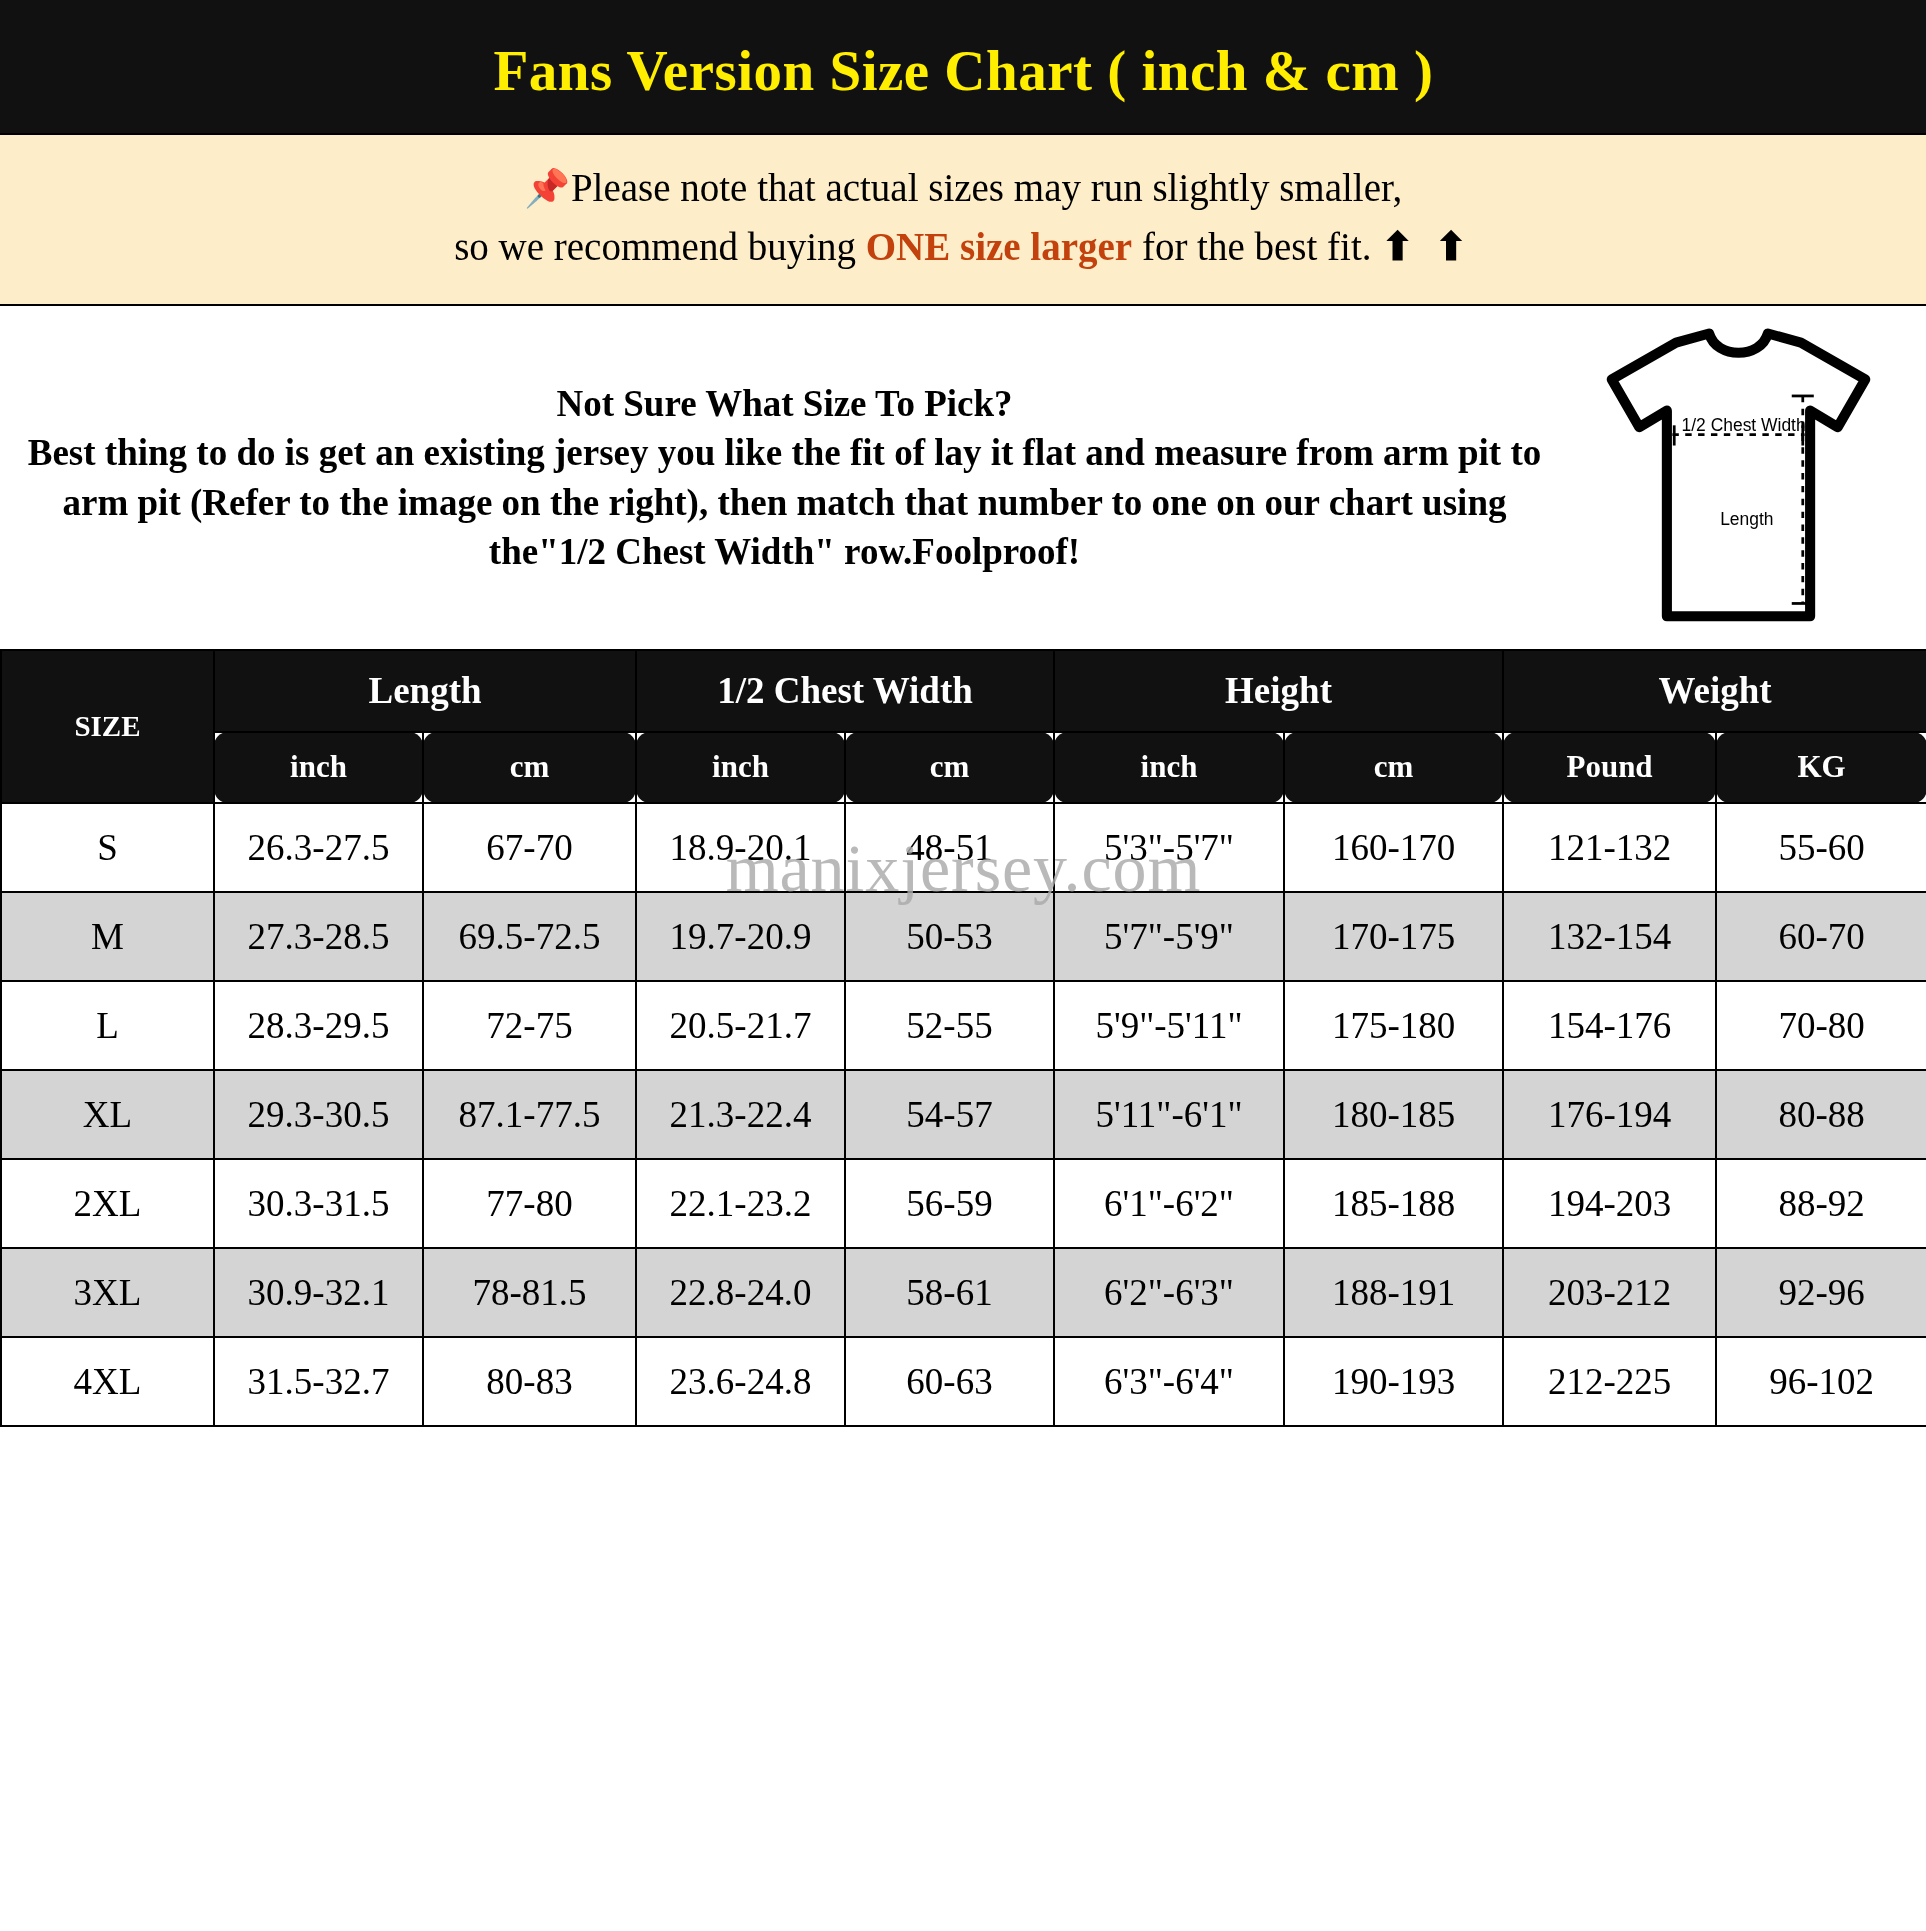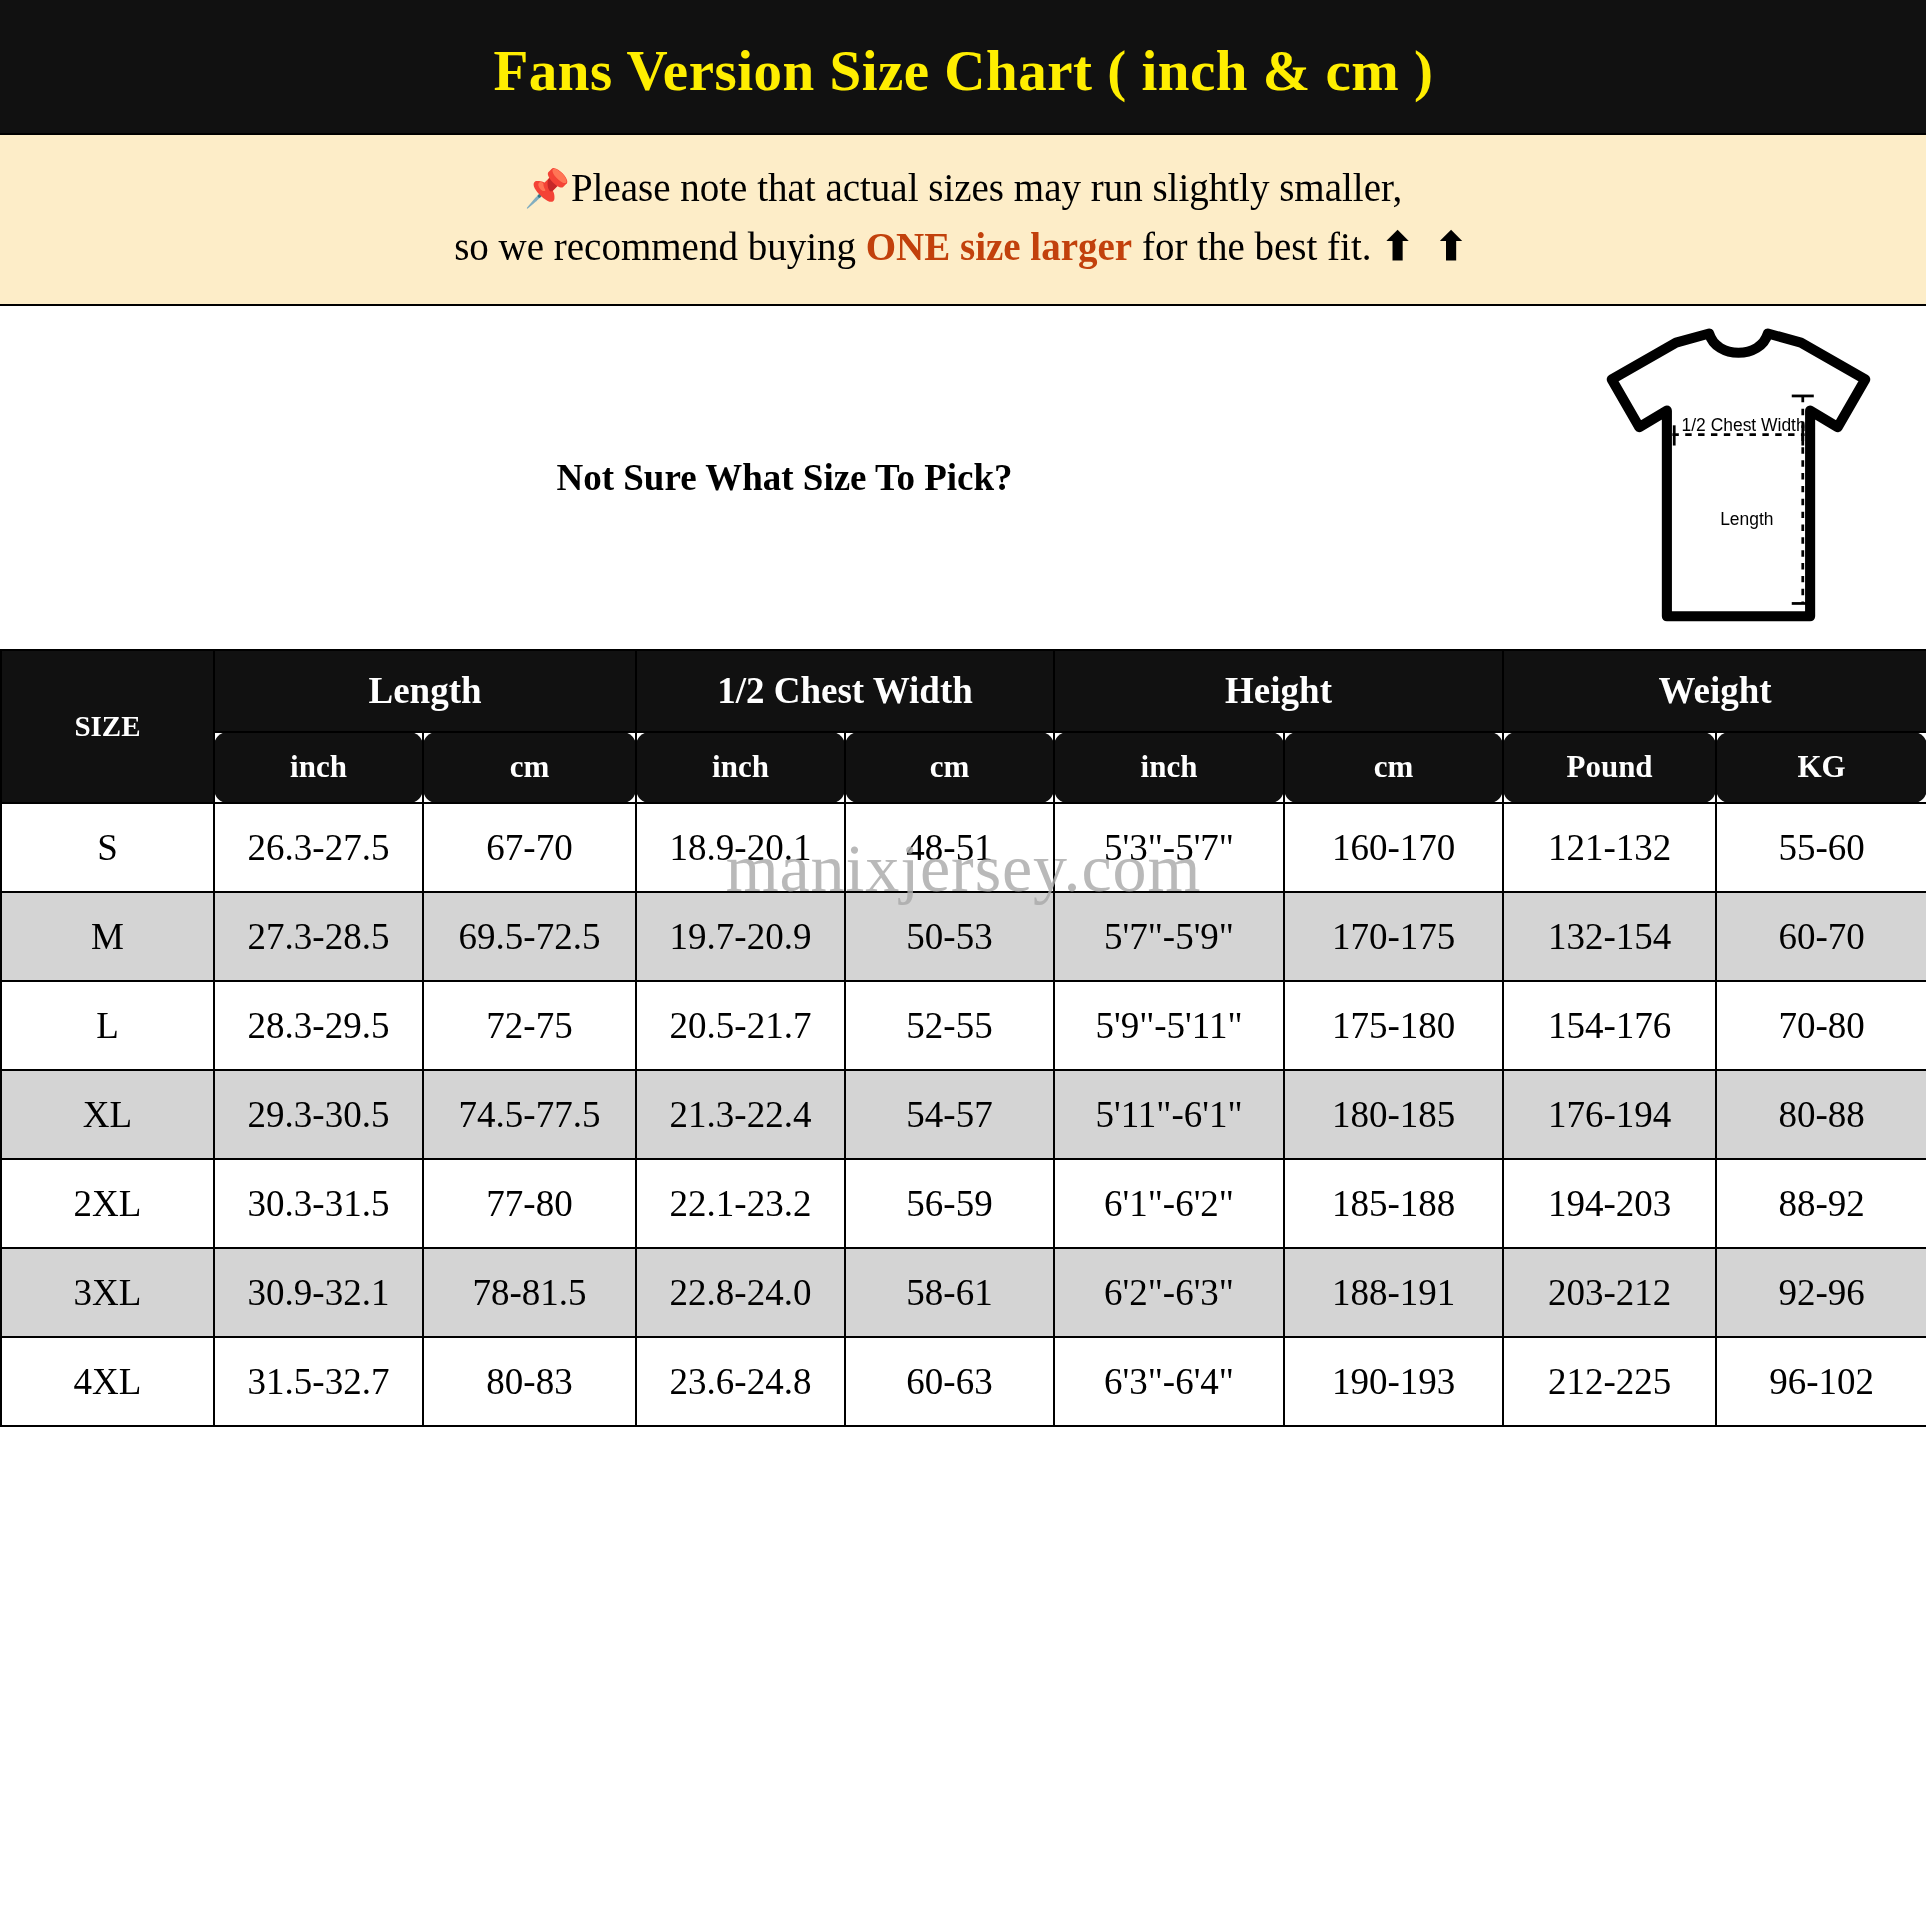--- a/index.html
+++ b/index.html
@@ -178,20 +178,21 @@
     </div>
     <div class="note-line">
       <span>so we recommend buying </span><span class="emph">ONE size larger</span><span> for the best fit.</span>
       <span class="arrows">⬆ ⬆</span>
     </div>
   </div>
 
   <div class="help-wrap">
     <div class="help-text">
       <div class="help-head">Not Sure What Size To Pick?</div>
+      <div class="help-body">Best thing to do is get an existing jersey you like the fit of lay it flat and measure from arm pit to arm pit (Refer to the image on the right), then match that number to one on our chart using the"1/2 Chest Width" row.Foolproof!</div>
     </div>
     <div class="tee-wrap">
       <svg width="331" height="303" viewBox="0 0 360 330">
         <path d="M112 16 L148 6 C156 34 204 34 212 6 L248 16 L318 56 L288 108 L258 90 L258 314 L102 314 L102 90 L72 108 L42 56 Z" fill="#ffffff" stroke="#000000" stroke-width="11" stroke-linejoin="round"></path>
         <line x1="108" y1="116" x2="252" y2="116" stroke="#000" stroke-width="3" stroke-dasharray="7,7"></line>
         <line x1="110" y1="106" x2="110" y2="128" stroke="#000" stroke-width="3"></line>
         <line x1="250" y1="106" x2="250" y2="128" stroke="#000" stroke-width="3"></line>
         <line x1="250" y1="74" x2="250" y2="300" stroke="#000" stroke-width="3" stroke-dasharray="7,7"></line>
         <line x1="238" y1="74" x2="262" y2="74" stroke="#000" stroke-width="3"></line>
         <line x1="238" y1="300" x2="262" y2="300" stroke="#000" stroke-width="3"></line>
@@ -264,21 +265,21 @@
           <td>20.5-21.7</td>
           <td>52-55</td>
           <td>5'9"-5'11"</td>
           <td>175-180</td>
           <td>154-176</td>
           <td>70-80</td>
         </tr>
         <tr class="alt">
           <td class="size-cell">XL</td>
           <td>29.3-30.5</td>
-          <td>74.5-77.5</td>
+          <td>87.1-77.5</td>
           <td>21.3-22.4</td>
           <td>54-57</td>
           <td>5'11"-6'1"</td>
           <td>180-185</td>
           <td>176-194</td>
           <td>80-88</td>
         </tr>
         <tr>
           <td class="size-cell">2XL</td>
           <td>30.3-31.5</td>

